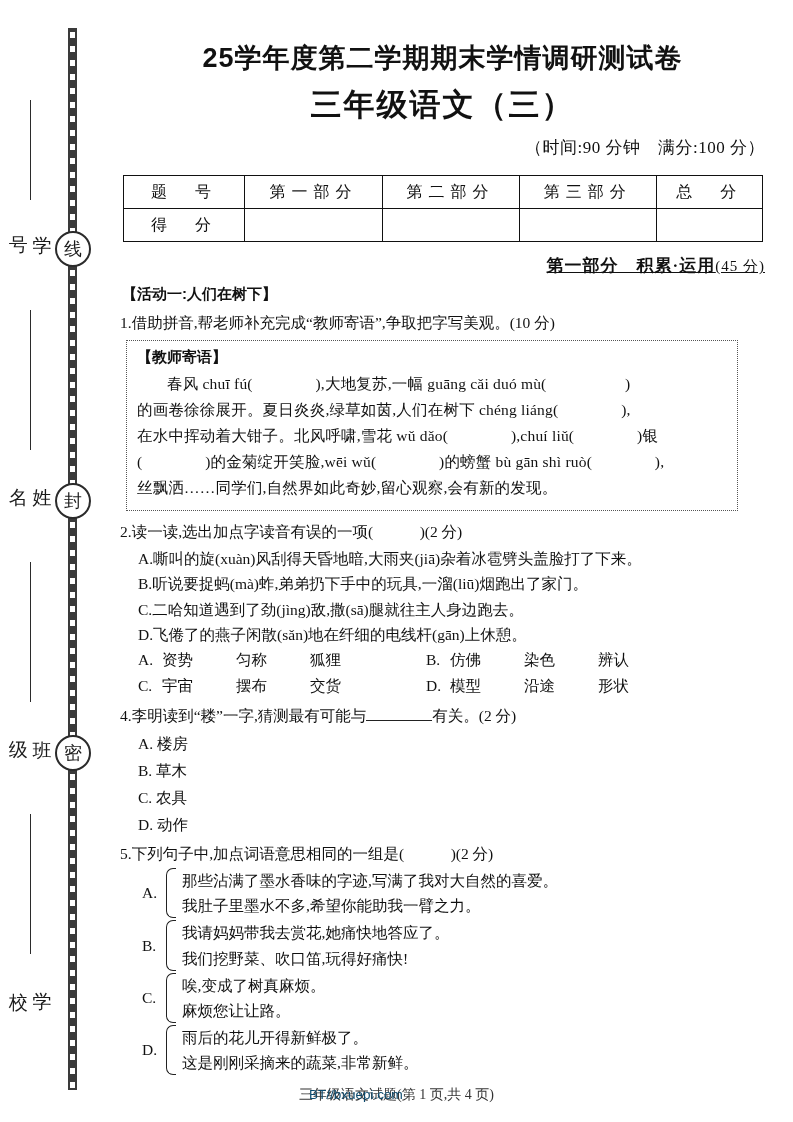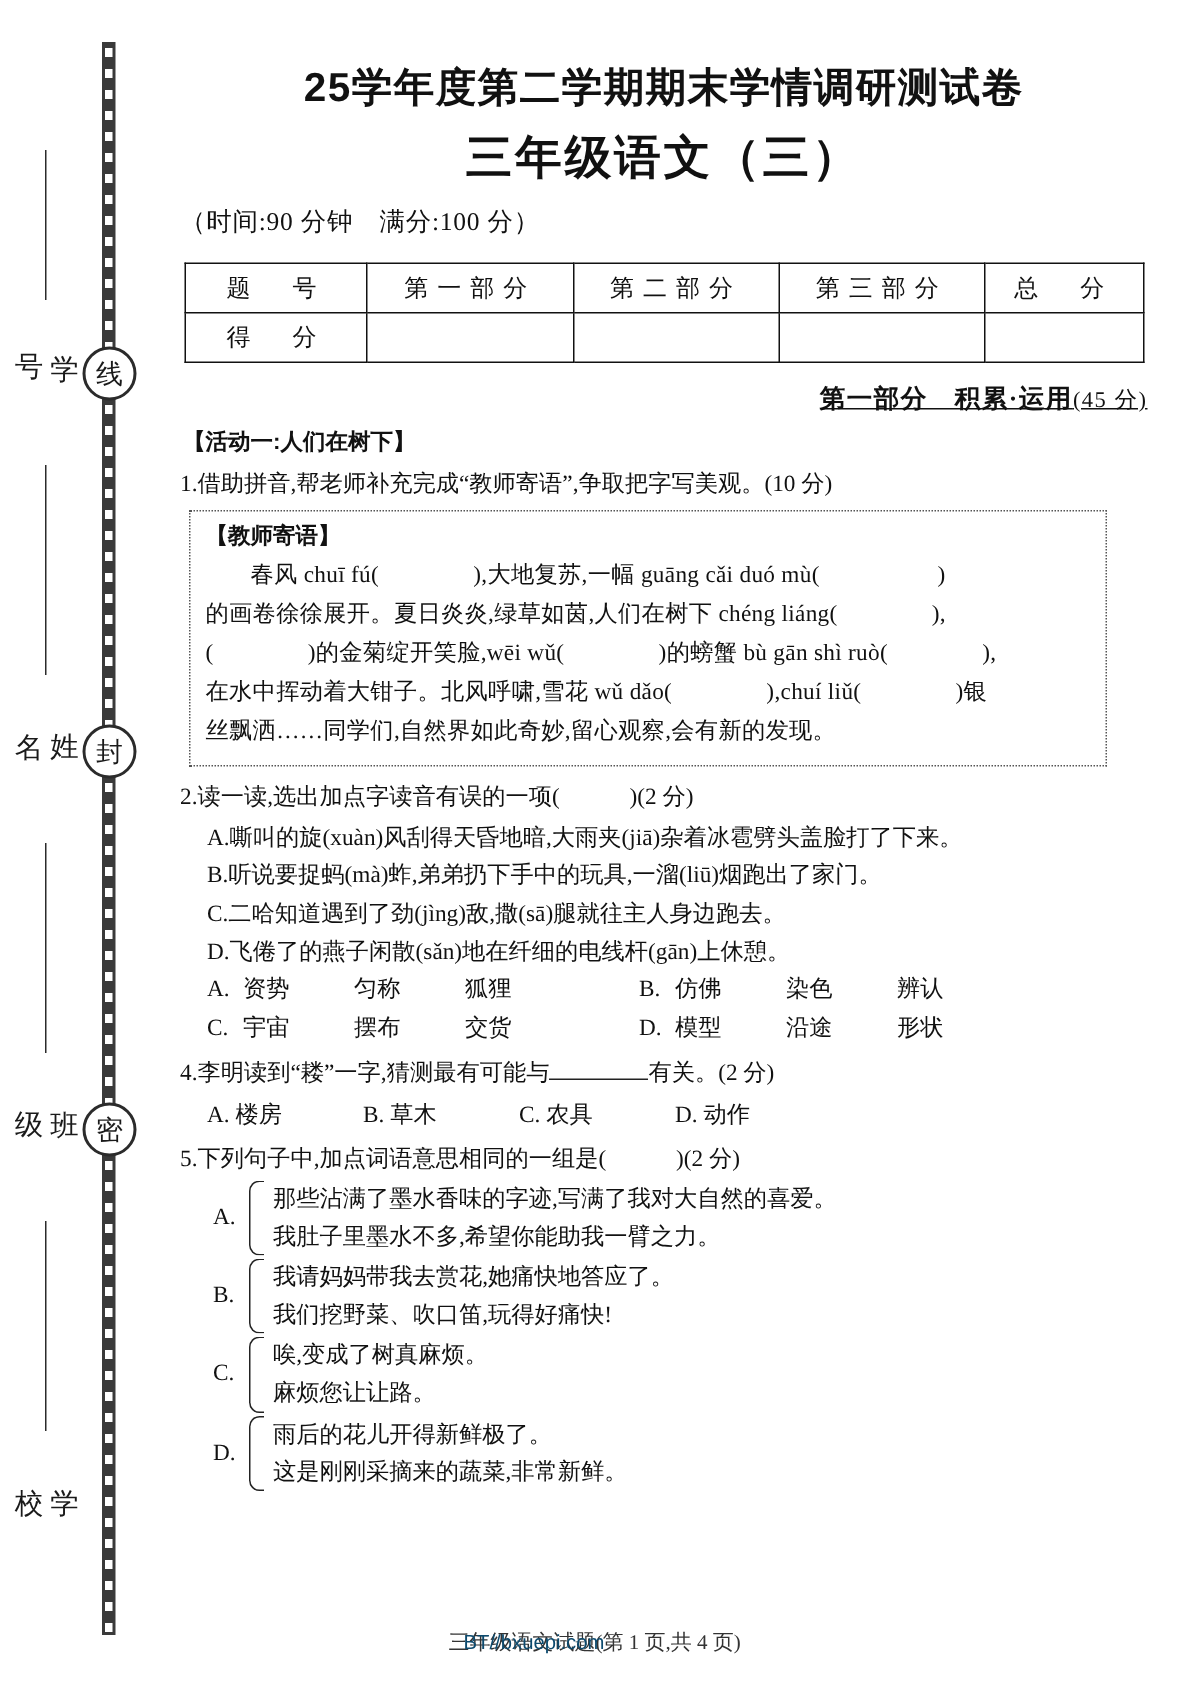--- a/index.html
+++ b/index.html
@@ -85,21 +85,21 @@
   }
   .title-sub {
     text-align: center;
     font-size: 31px;
     font-weight: bold;
     letter-spacing: 2px;
     margin: 8px 0 2px 0;
     font-family: "Liberation Serif", "DejaVu Serif", serif;
   }
   .title-info {
-    text-align: left;
+    text-align: right;
     font-size: 17px;
     margin: 10px 0 16px 0;
     letter-spacing: 0.5px;
   }
 
   
   table.score-table {
     width: 640px;
     margin: 0 auto 10px auto;
     border-collapse: collapse;
@@ -174,20 +174,21 @@
   }
   .opt-grid .cell { width: 74px; }
   .opt-grid .lab  { width: 24px; }
   .opt-grid .gap  { width: 42px; }
 
   .opt-inline {
     display: flex;
     margin-left: 18px;
     font-size: 15.5px;
     line-height: 1.75;
+    flex-direction: column;
   }
   .opt-inline span { display: inline-block; }
 
   
   .brace-item {
     display: flex;
     align-items: center;
     margin: 2px 0 2px 22px;
   }
   .brace-label {
@@ -357,22 +358,22 @@
     <span>第一部分　积累·运用</span><span class="pts">(45 分)</span>
   </div>
 
   <div class="activity-line">【活动一:人们在树下】</div>
 
   <div class="q">1.借助拼音,帮老师补充完成“教师寄语”,争取把字写美观。(10 分)</div>
   <div class="passage-box">
     <div class="passage-title">【教师寄语】</div>
     <div class="passage-line first">春风 chuī fú(　　　　),大地复苏,一幅 guāng cǎi duó mù(　　　　　)</div>
     <div class="passage-line">的画卷徐徐展开。夏日炎炎,绿草如茵,人们在树下 chéng liáng(　　　　),</div>
+    <div class="passage-line">在水中挥动着大钳子。北风呼啸,雪花 wǔ dǎo(　　　　),chuí liǔ(　　　　)银</div>
     <div class="passage-line">(　　　　)的金菊绽开笑脸,wēi wǔ(　　　　)的螃蟹 bù gān shì ruò(　　　　),</div>
-    <div class="passage-line">在水中挥动着大钳子。北风呼啸,雪花 wǔ dǎo(　　　　),chuí liǔ(　　　　)银</div>
     <div class="passage-line">丝飘洒……同学们,自然界如此奇妙,留心观察,会有新的发现。</div>
   </div>
 
   <div class="q">2.读一读,选出加点字读音有误的一项(　　　)(2 分)</div>
   <div class="opt-row">A.嘶叫的旋(xuàn)风刮得天昏地暗,大雨夹(jiā)杂着冰雹劈头盖脸打了下来。</div>
   <div class="opt-row">B.听说要捉蚂(mà)蚱,弟弟扔下手中的玩具,一溜(liū)烟跑出了家门。</div>
   <div class="opt-row">C.二哈知道遇到了劲(jìng)敌,撒(sā)腿就往主人身边跑去。</div>
   <div class="opt-row">D.飞倦了的燕子闲散(sǎn)地在纤细的电线杆(gān)上休憩。</div>
 
   <div class="opt-grid">

